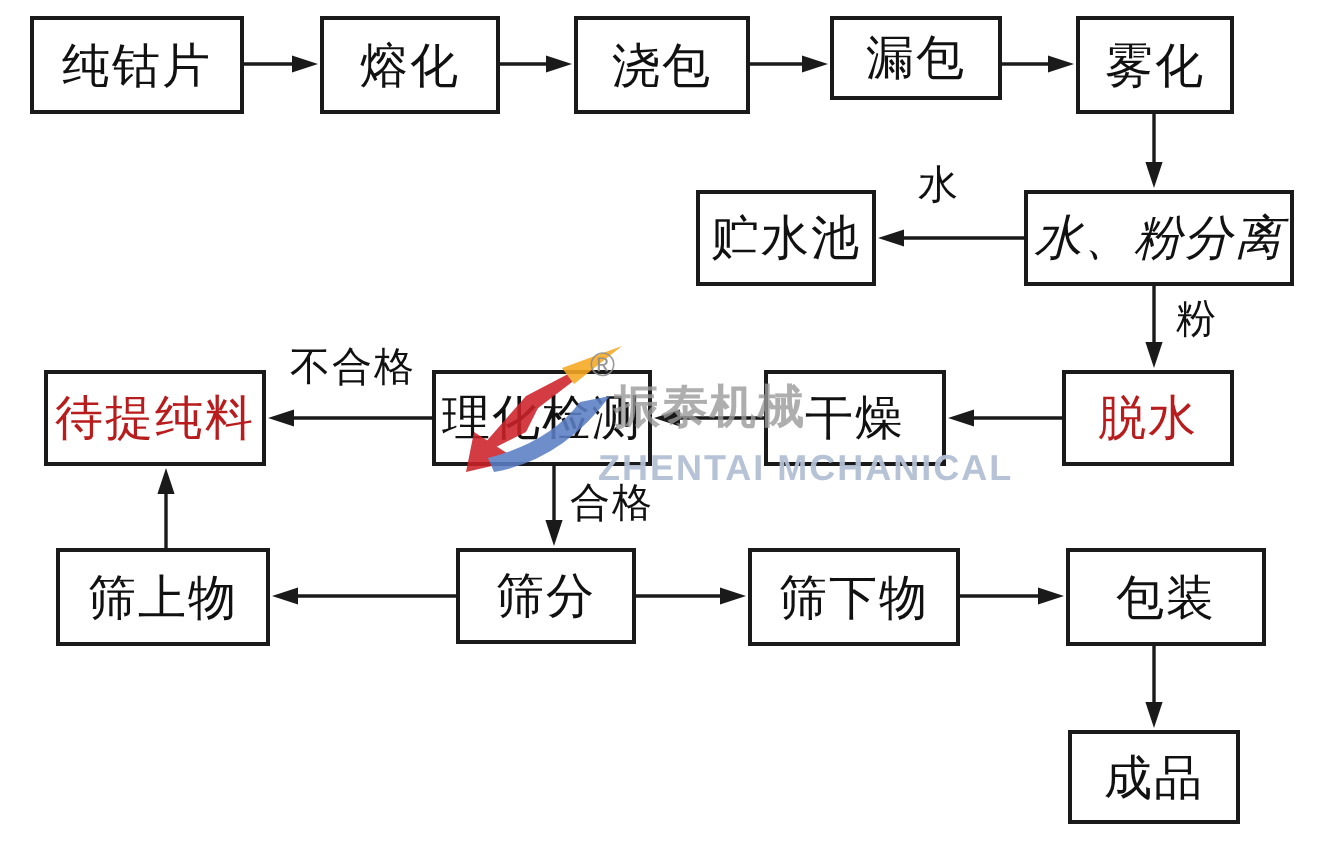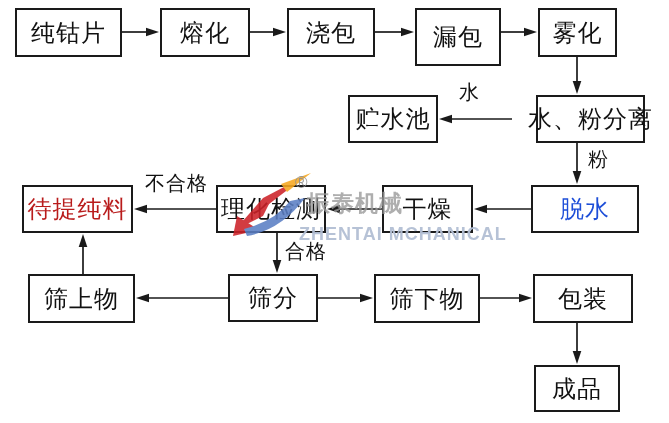--- a/index.html
+++ b/index.html
@@ -122,28 +122,28 @@
       <g>
         <line x1="577" y1="323" x2="577" y2="351" stroke="#1a1a1a" stroke-width="1.7"></line>
         <polygon points="577,364 572.7,351 581.3,351" fill="#1a1a1a"></polygon>
       </g>
     </svg>
 
   <div id="nodes">
       <div class="node" style="left: 15px; top: 8px; width: 107px; height: 49px; border-color: rgb(26, 26, 26); background: rgb(255, 255, 255); color: rgb(17, 17, 17);">纯钴片</div>
       <div class="node" style="left: 160px; top: 8px; width: 90px; height: 49px; border-color: rgb(26, 26, 26); background: rgb(255, 255, 255); color: rgb(17, 17, 17);">熔化</div>
       <div class="node" style="left: 287px; top: 8px; width: 88px; height: 49px; border-color: rgb(26, 26, 26); background: rgb(255, 255, 255); color: rgb(17, 17, 17);">浇包</div>
-      <div class="node" style="left: 415px; top: 8px; width: 86px; height: 58px; border-color: rgb(26, 26, 26); background: rgb(255, 255, 255); color: rgb(17, 17, 17);">漏包</div>
+      <div class="node" style="left: 415px; top: 8px; width: 86px; height: 42px; border-color: rgb(26, 26, 26); background: rgb(255, 255, 255); color: rgb(17, 17, 17);">漏包</div>
       <div class="node" style="left: 538px; top: 8px; width: 79px; height: 49px; border-color: rgb(26, 26, 26); background: rgb(255, 255, 255); color: rgb(17, 17, 17);">雾化</div>
       <div class="node" style="left: 348px; top: 95px; width: 90px; height: 48px; border-color: rgb(26, 26, 26); background: rgb(255, 255, 255); color: rgb(17, 17, 17);">贮水池</div>
-      <div class="node" style="left: 536px; top: 95px; width: 109px; height: 48px; border-color: rgb(26, 26, 26); background: rgb(255, 255, 255); color: rgb(17, 17, 17);">水、粉分离</div>
+      <div class="node" style="left: 512px; top: 95px; width: 135px; height: 48px; border-color: rgb(26, 26, 26); background: rgb(255, 255, 255); color: rgb(17, 17, 17); font-style: italic;">水、粉分离</div>
       <div class="node" style="left: 22px; top: 185px; width: 111px; height: 48px; border-color: rgb(26, 26, 26); background: rgb(255, 255, 255); color: #b91c1c;">待提纯料</div>
       <div class="node" style="left: 216px; top: 185px; width: 110px; height: 48px; border-color: rgb(26, 26, 26); background: rgb(255, 255, 255); color: rgb(17, 17, 17);">理化检测</div>
       <div class="node" style="left: 382px; top: 185px; width: 91px; height: 48px; border-color: rgb(26, 26, 26); background: rgb(255, 255, 255); color: rgb(17, 17, 17);">干燥</div>
-      <div class="node" style="left: 531px; top: 185px; width: 108px; height: 48px; border-color: rgb(26, 26, 26); background: rgb(255, 255, 255); color: #1d4ed8;">脱水</div>
+      <div class="node" style="left: 531px; top: 185px; width: 86px; height: 48px; border-color: rgb(26, 26, 26); background: rgb(255, 255, 255); color: #b91c1c;">脱水</div>
       <div class="node" style="left: 28px; top: 274px; width: 107px; height: 49px; border-color: rgb(26, 26, 26); background: rgb(255, 255, 255); color: rgb(17, 17, 17);">筛上物</div>
       <div class="node" style="left: 228px; top: 274px; width: 90px; height: 48px; border-color: rgb(26, 26, 26); background: rgb(255, 255, 255); color: rgb(17, 17, 17);">筛分</div>
       <div class="node" style="left: 374px; top: 274px; width: 106px; height: 49px; border-color: rgb(26, 26, 26); background: rgb(255, 255, 255); color: rgb(17, 17, 17);">筛下物</div>
       <div class="node" style="left: 533px; top: 274px; width: 100px; height: 49px; border-color: rgb(26, 26, 26); background: rgb(255, 255, 255); color: rgb(17, 17, 17);">包装</div>
       <div class="node" style="left: 534px; top: 365px; width: 86px; height: 47px; border-color: rgb(26, 26, 26); background: rgb(255, 255, 255); color: rgb(17, 17, 17);">成品</div>
     </div>
 
   <div id="labels">
       <div class="edge-label" style="left: 459px; top: 79px;">水</div>
       <div class="edge-label" style="left: 588px; top: 146px;">粉</div>

